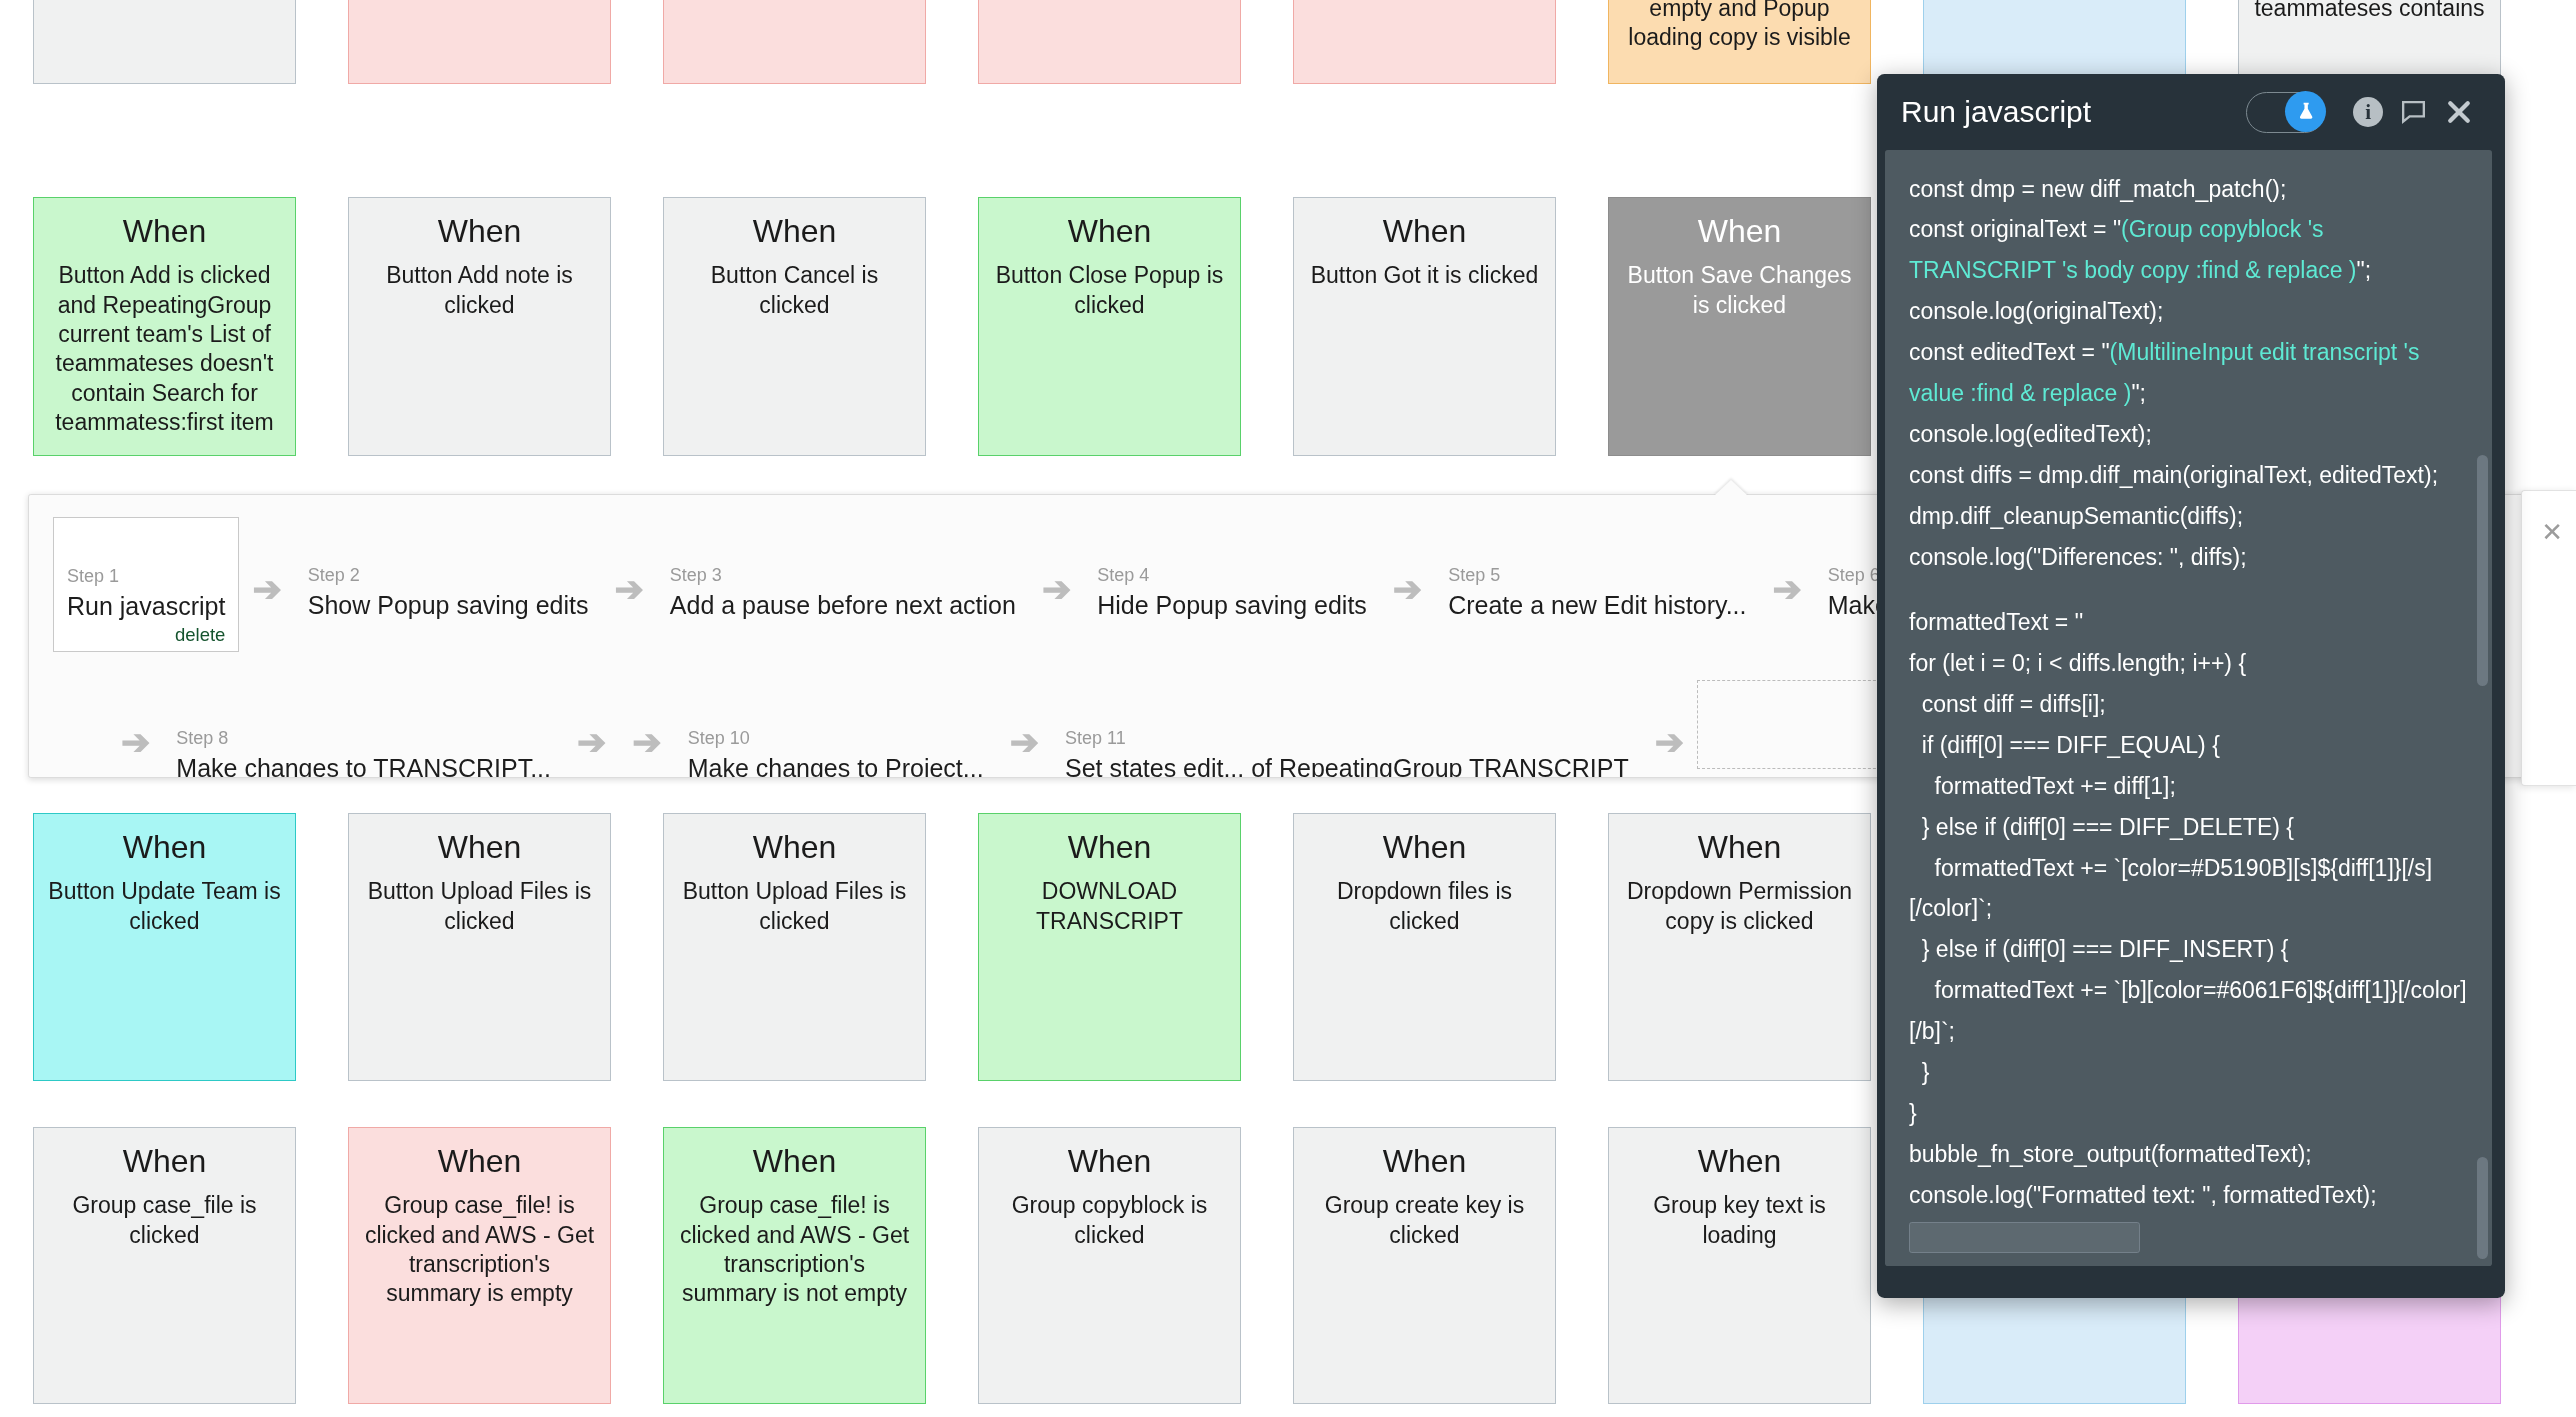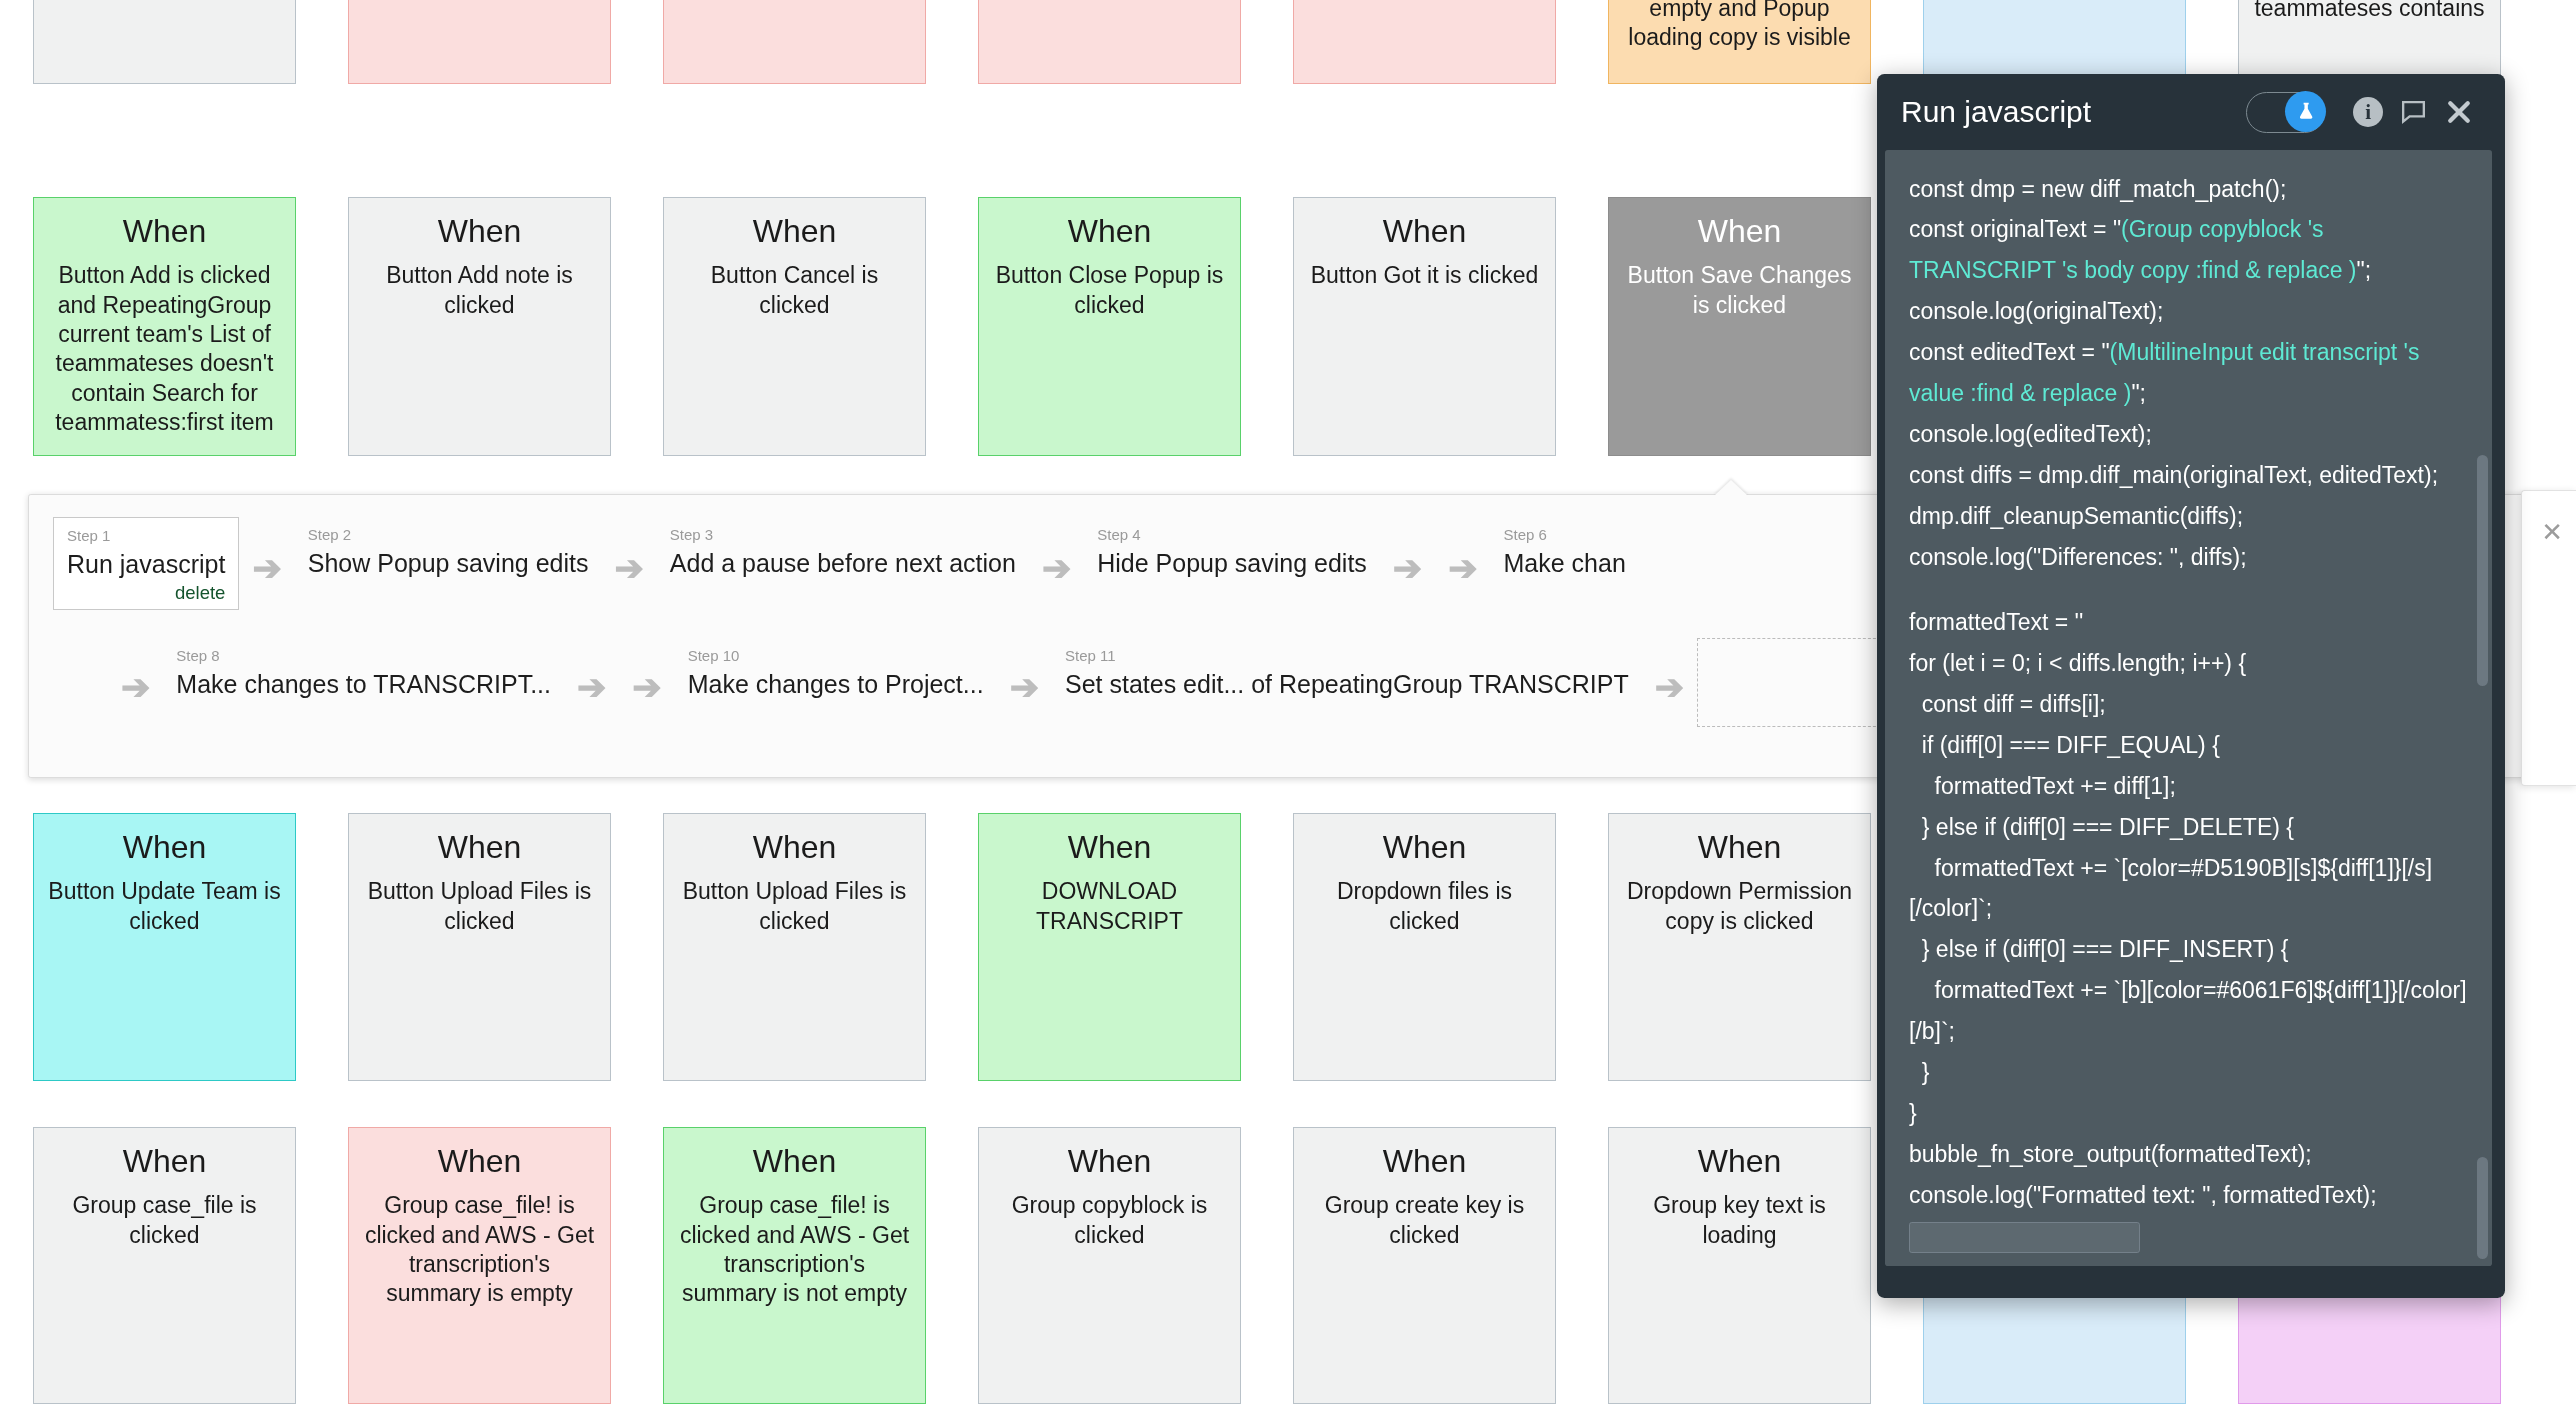--- a/index.html
+++ b/index.html
@@ -90,21 +90,21 @@
   .step.boxed {
     border: 0.9px solid #c9c9c9;
     background: #ffffff;
     padding: 8.3px 13px 5.5px 13px;
   }
   .step.dashed {
     border: 1.8px dashed #bcbcbc;
     background: transparent;
     width: 194px; height: 89px;
   }
-  .step-num { font-size: 15px; color: #9a9a9a; line-height: 1.35; }
+  .step-num { font-size: 18px; color: #9a9a9a; line-height: 1.35; margin-top: 38px; }
   .step-label { font-size: 25px; color: #1d1d1d; line-height: 1.4; }
   .step-delete { font-size: 18.5px; color: #14532d; text-align: right; }
   .arrow {
     font-size: 35px; color: #bdbdbd;
     align-self: center;
     padding: 0 13px;
     margin-top: 9.2px;
     font-weight: bold;
   }
 
@@ -278,20 +278,24 @@
         <div class="step">
           <div class="step-num">Step 3</div>
           <div class="step-label">Add a pause before next action</div>
         </div>
         <div class="arrow">➔</div>
         <div class="step">
           <div class="step-num">Step 4</div>
           <div class="step-label">Hide Popup saving edits</div>
         </div>
         <div class="arrow">➔</div>
+        <div class="step">
+          <div class="step-num">Step 5</div>
+          <div class="step-label">Create a new Edit history...</div>
+        </div>
         <div class="arrow">➔</div>
         <div class="step">
           <div class="step-num">Step 6</div>
           <div class="step-label">Make chan</div>
         </div>
       </div>
     <div class="wf-line second" id="wf-line-2">
         <div class="arrow">➔</div>
         <div class="step">
           <div class="step-num">Step 8</div>

